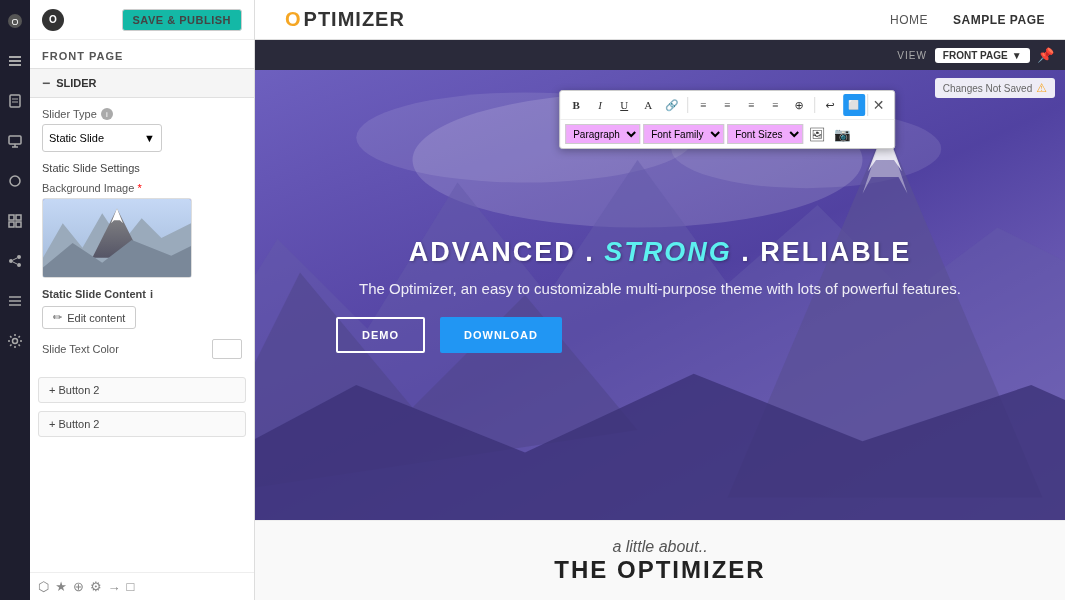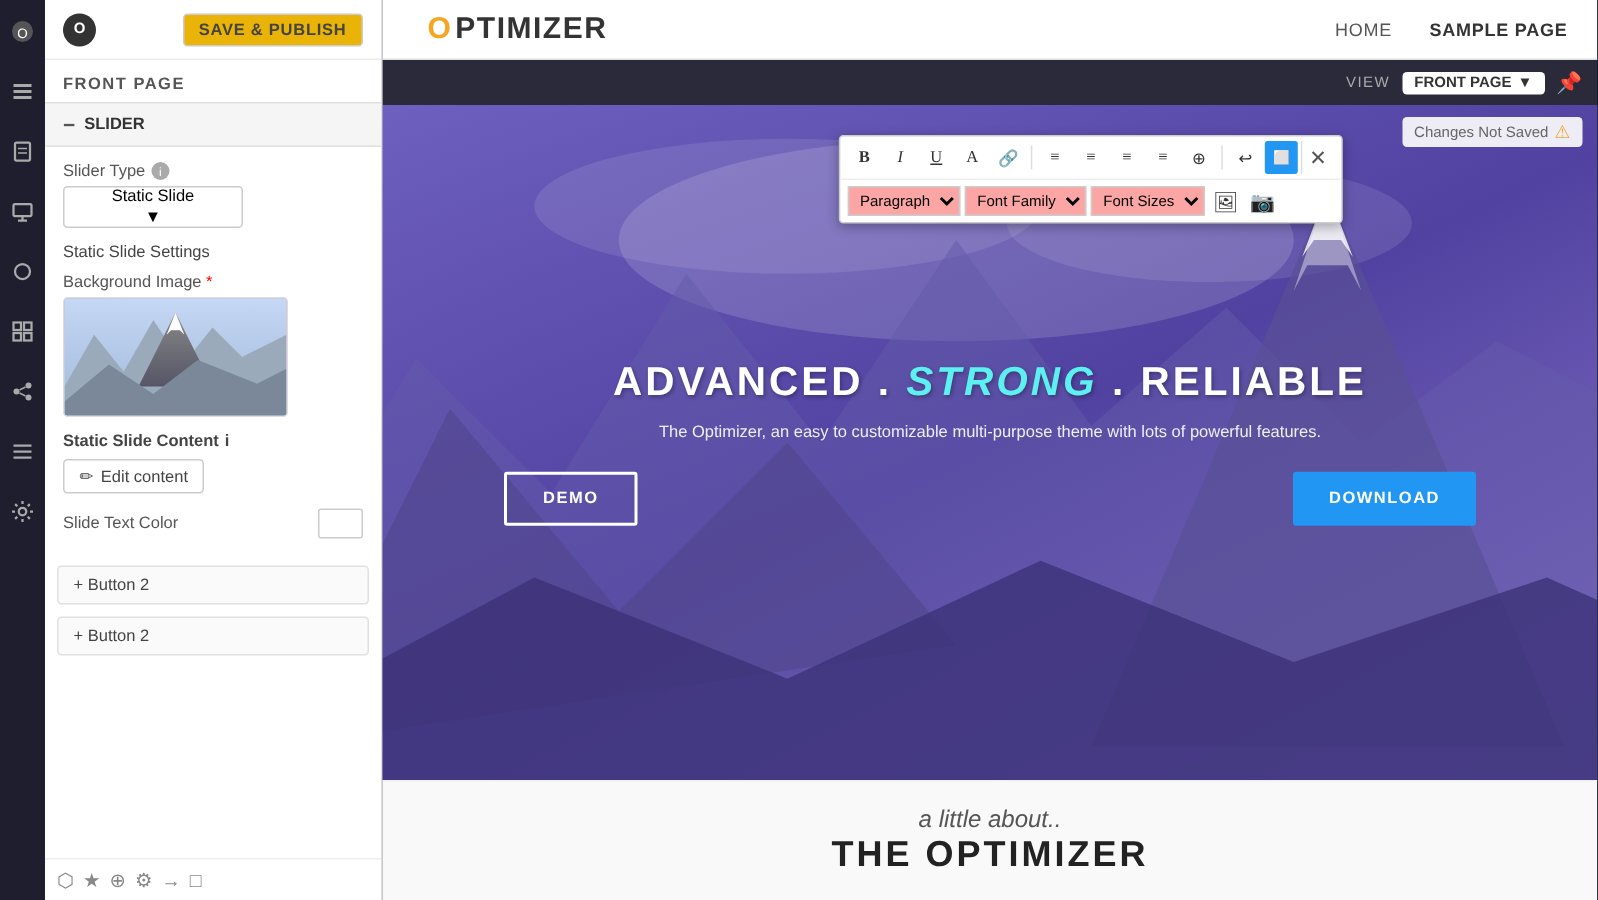--- a/index.html
+++ b/index.html
@@ -38,21 +38,21 @@
     .panel-topbar {
       display: flex;
       align-items: center;
       justify-content: space-between;
       padding: 0 12px;
       height: 40px;
       background: #fff;
       border-bottom: 1px solid #eee;
     }
     .panel-topbar .save-btn {
-      background: #eab308;
+      background: #14b8a6;
       border: 1px solid #ccc;
       border-radius: 3px;
       padding: 4px 10px;
       font-size: 11px;
       font-weight: bold;
       cursor: pointer;
       color: #444;
       letter-spacing: 0.5px;
     }
     .panel-topbar .app-logo {
@@ -110,21 +110,20 @@
       align-items: center;
       border: 1px solid #ccc;
       border-radius: 3px;
       background: #fff;
       width: 120px;
       height: 28px;
       padding: 0 6px;
       font-size: 11px;
       justify-content: space-between;
       cursor: pointer;
-      flex-direction: column;
     }
 
     .section-subtitle {
       font-size: 11px;
       font-weight: normal;
       color: #444;
       margin: 10px 0 8px;
     }
 
     .tabs-row { display: flex; border-bottom: 1px solid #ddd; margin-bottom: 10px; }
@@ -325,27 +324,27 @@
       letter-spacing: 2px;
       margin-bottom: 12px;
       text-shadow: 1px 1px 3px rgba(0,0,0,0.3);
     }
     .hero-title .strong-word {
       font-style: italic;
       color: #5df0f0;
     }
 
     .hero-subtitle {
-      font-size: 11px;
+      font-size: 15px;
       color: rgba(255,255,255,0.9);
       margin-bottom: 20px;
       font-weight: normal;
     }
 
-    .hero-btns { display: flex; gap: 15px; justify-content: space-between; }
+    .hero-btns { display: flex; gap: 15px; justify-content: flex-start; }
     .hero-btn-outline {
       padding: 10px 24px;
       border: 2px solid #fff;
       background: transparent;
       color: #fff;
       font-size: 11px;
       font-weight: bold;
       letter-spacing: 1px;
       cursor: pointer;
       border-radius: 2px;
@@ -395,23 +394,22 @@
       border-radius: 2px;
       font-family: serif;
     }
     .tb-separator { width: 1px; height: 16px; background: #ddd; margin: 0 2px; }
     .tb-select {
       height: 20px;
       border: 1px solid #ccc;
       border-radius: 0;
       font-size: 10px;
       padding: 0 3px;
-      background: #fca5a5;
-      cursor: pointer;
-      text-align: center;
+      background: #f0abfc;
+      cursor: pointer;
     }
     .tb-icon-btn {
       width: 22px; height: 22px;
       display: flex; align-items: center; justify-content: center;
       border: none; background: transparent;
       cursor: pointer; color: #333;
       border-radius: 2px;
     }
     .tb-expand {
       width: 22px; height: 22px;

